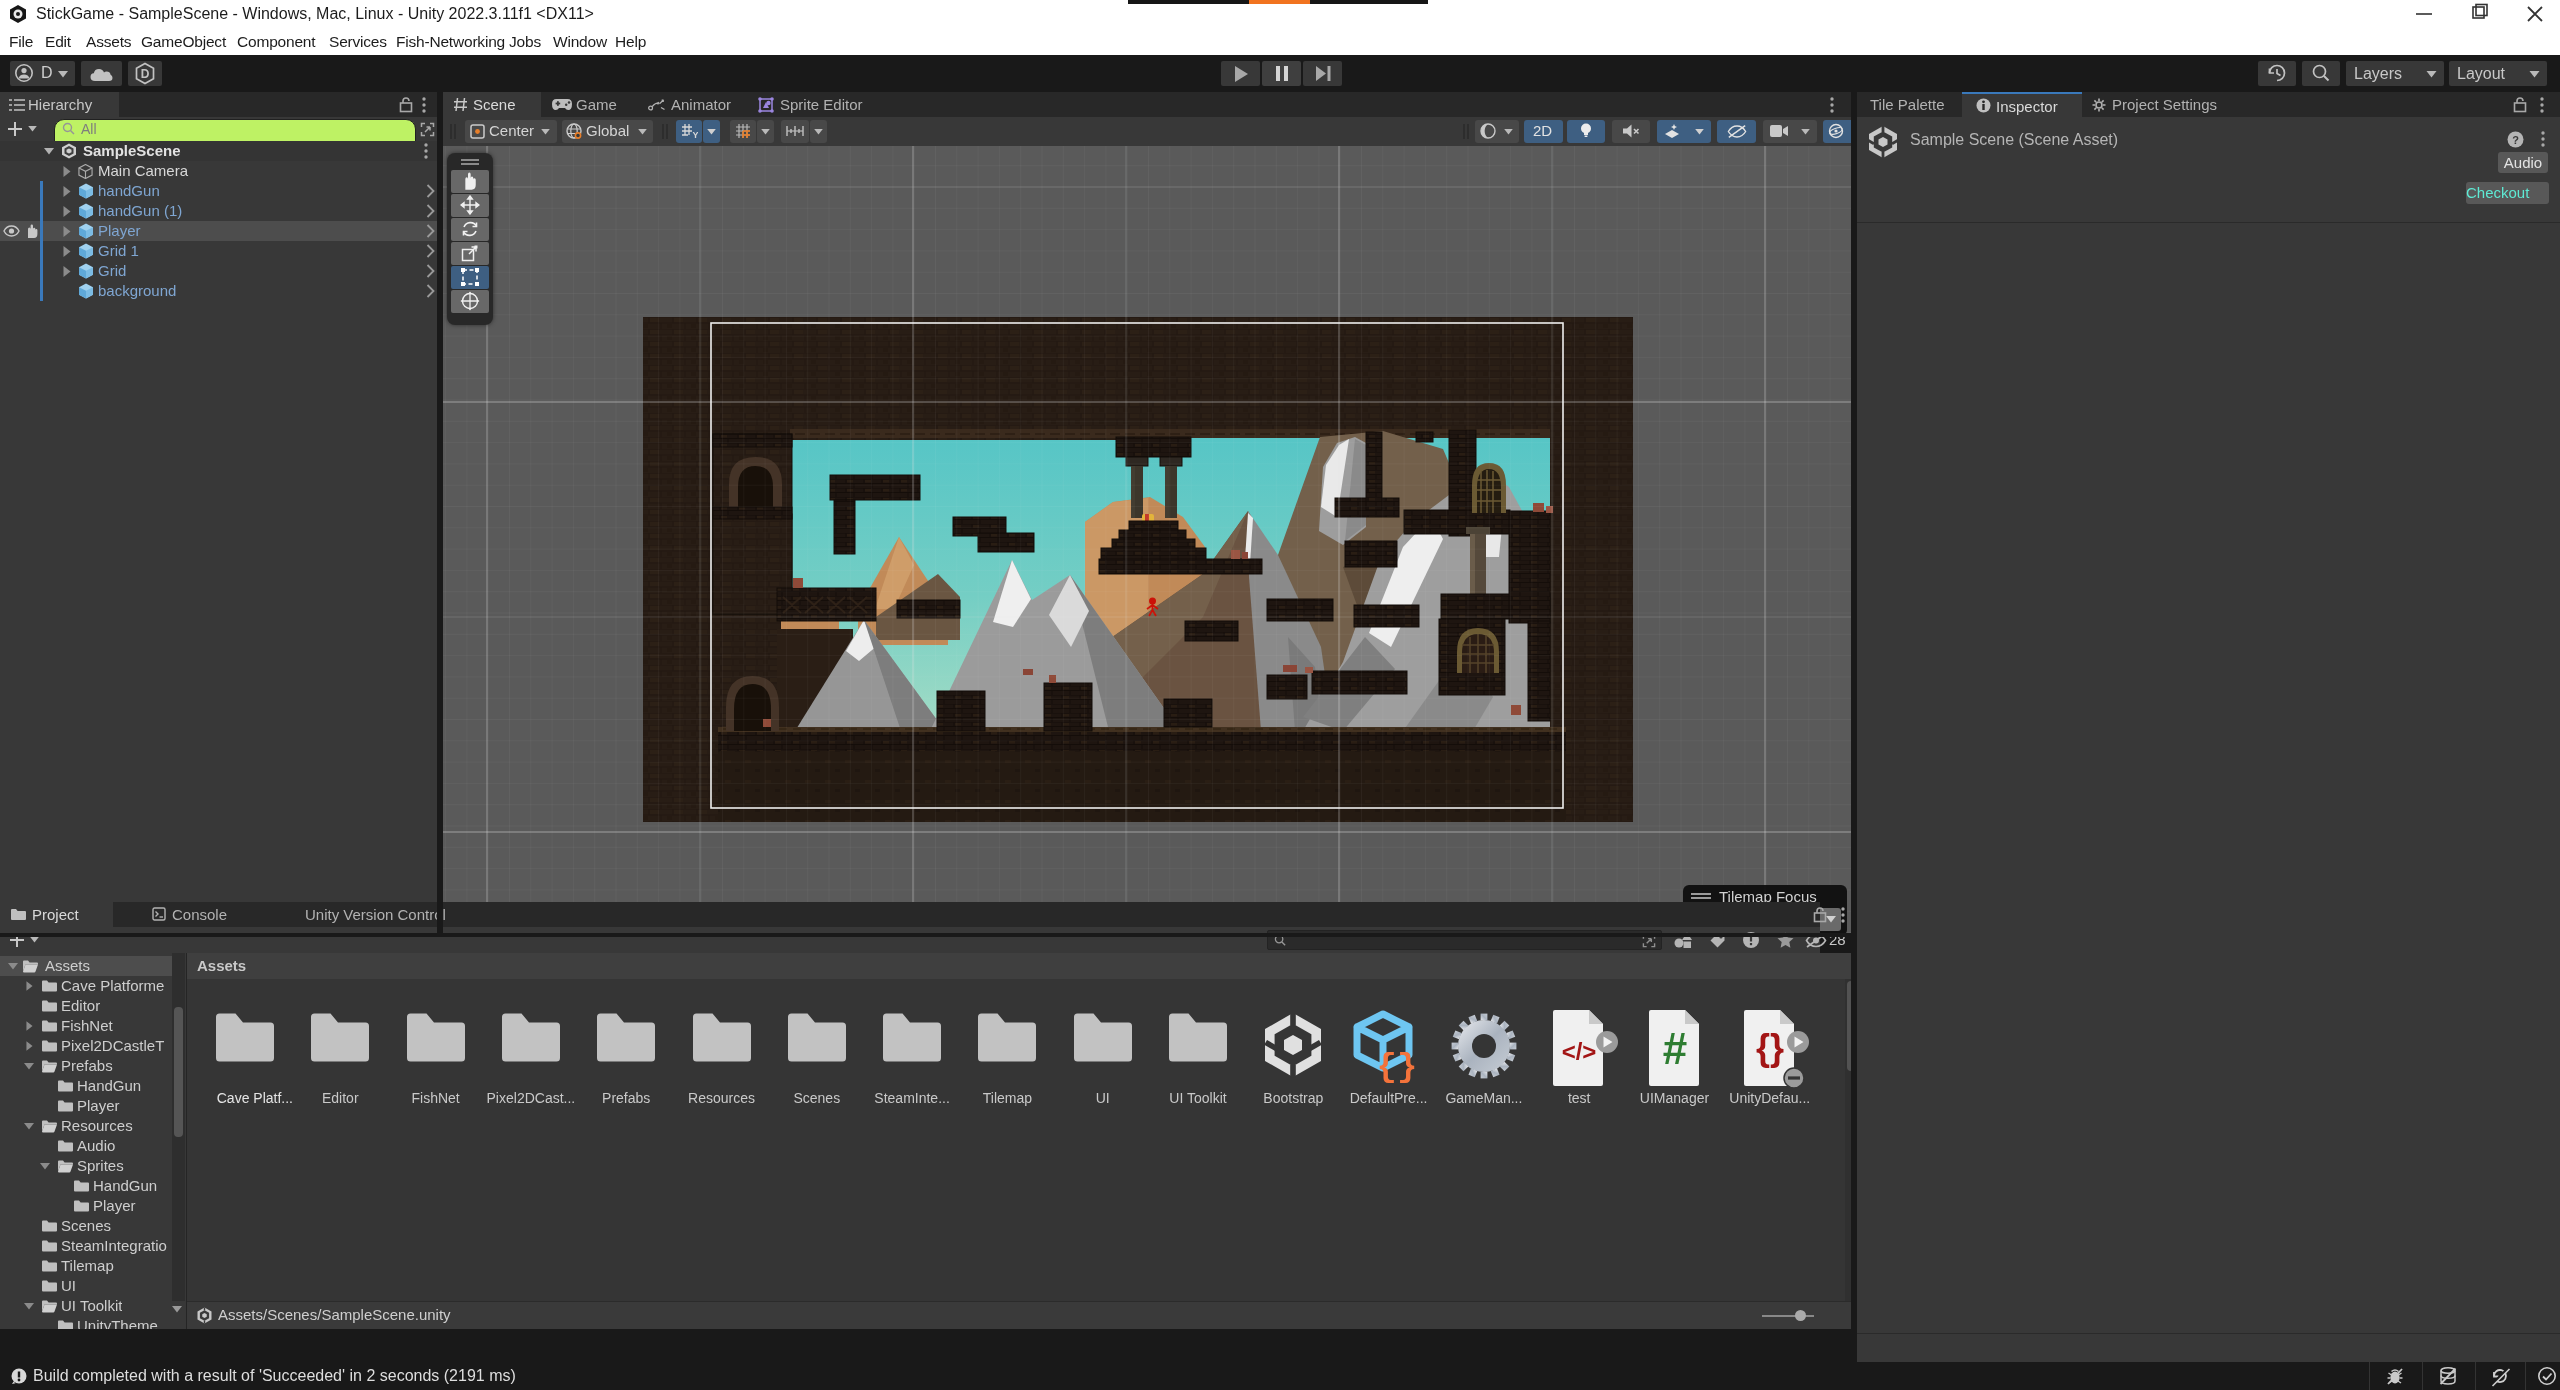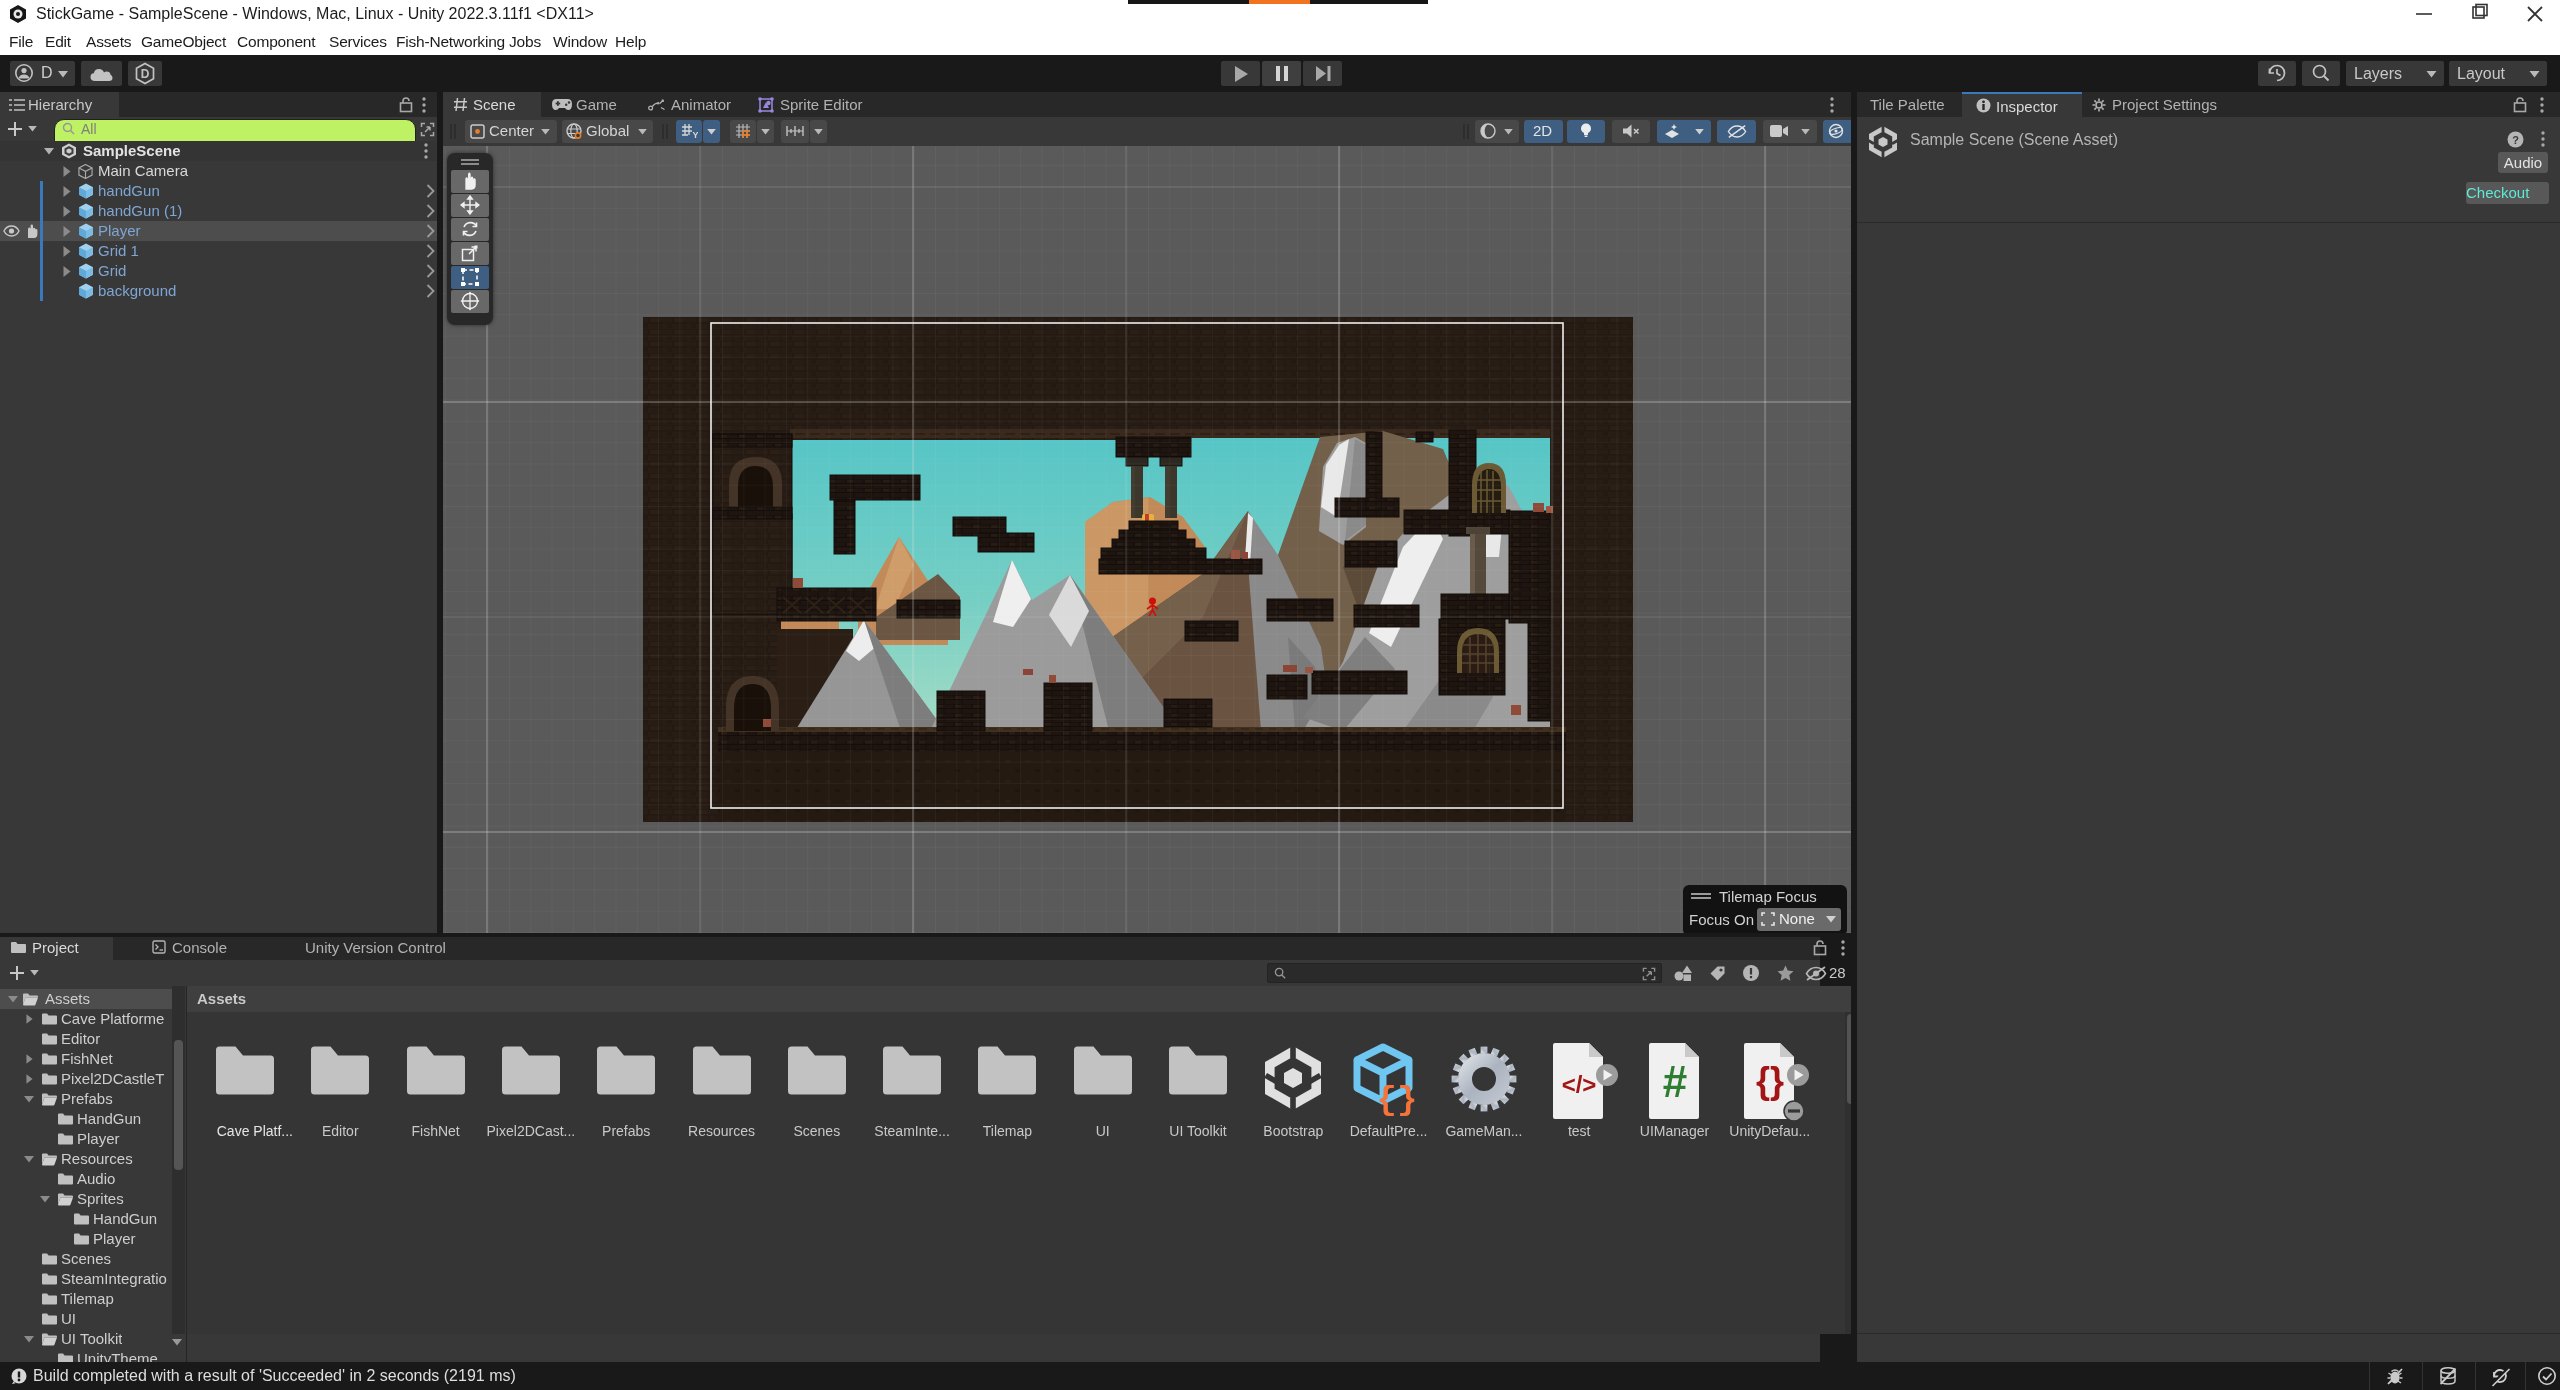--- a/index.html
+++ b/index.html
@@ -15,21 +15,21 @@
 #menubar span { position:absolute; top:5px; font-size:15.5px; letter-spacing:-0.2px; color:#1c1c1c; }
 #toolbar { position:absolute; left:0; top:55px; width:2560px; height:37px; background:#191919; }
 .tbtn { position:absolute; top:6px; height:25px; background:#383838; border-radius:2px; }
 
 .tabbar { position:absolute; left:0; top:0; width:100%; height:25px; background:#282828; }
 .tab { position:absolute; top:0; height:25px; background:#383838; }
 .tabtxt { font-size:15px; color:#c7c7c7; }
 #hier   { position:absolute; left:0;    top:92px; width:437px;  height:843px; background:#383838; }
 #scene  { position:absolute; left:443px; top:92px; width:1408px; height:843px; background:#383838; }
 #insp   { position:absolute; left:1857px; top:92px; width:703px; height:1270px; background:#383838; }
-#proj   { position:absolute; left:0; top:935px; width:1820px; height:427px; background:#383838; }
+#proj   { position:absolute; left:0; top:902px; width:1820px; height:427px; background:#383838; }
 .vdiv   { position:absolute; background:#191919; }
 #statusbar { position:absolute; left:0; top:1362px; width:2560px; height:28px; background:#191919; }
 .row { position:absolute; height:20px; line-height:20px; font-size:15px; color:#d2d2d2; white-space:nowrap; }
 .icon { position:absolute; }
 </style>
 </head>
 <body>
 <div id="titlebar">
   <svg class="icon" style="left:8px;top:4px" width="20" height="20" viewBox="0 0 20 20">
     <polygon points="10,1 18,5.5 18,14.5 10,19 2,14.5 2,5.5" fill="#161616"></polygon>
@@ -1157,20 +1157,33 @@
           <path d="M72.5 28.5 L81.5 34 L72.5 39.5 Z" fill="#f2f2f2"></path>
           <circle cx="72" cy="70" r="10" fill="#9b9b9b" stroke="#353535" stroke-width="1.5"></circle>
           <rect x="66" y="68.4" width="12" height="3.2" fill="#353535"></rect>
         </svg>
         <div style="position:absolute;left:0;top:82px;width:96px;text-align:center;font-size:14px;color:#c9c9c9;white-space:nowrap">UnityDefau...</div>
       </div>
     </div>
   <div style="position:absolute;left:1845px;top:77px;width:12px;height:322px;background:#303030"></div>
   <div style="position:absolute;left:1847px;top:79px;width:8px;height:90px;background:#525252;border-radius:4px"></div>
 
+  <div style="position:absolute;left:187px;top:399px;width:1670px;height:28px;background:#3a3a3a;border-top:1px solid #2b2b2b">
+    <svg width="17" height="17" viewBox="0 0 32 34" style="position:absolute;left:9px;top:5px">
+      <polygon points="16,1 30,9 30,25 16,33 2,25 2,9" fill="#c8c8c8"></polygon>
+      <polygon points="16,6.4 25.2,11.6 25.2,22.4 16,27.6 6.8,22.4 6.8,11.6" fill="#3a3a3a"></polygon>
+      <polygon points="16,12 20.5,14.5 20.5,19.5 16,22 11.5,19.5 11.5,14.5" fill="#c8c8c8"></polygon>
+      <rect x="14.6" y="1" width="2.8" height="6" fill="#3a3a3a"></rect>
+      <rect x="14.6" y="27" width="2.8" height="6" fill="#3a3a3a"></rect>
+    </svg>
+    <span style="position:absolute;left:31px;top:4px;font-size:15px;color:#cfcfcf">Assets/Scenes/SampleScene.unity</span>
+    <div style="position:absolute;left:1575px;top:13px;width:52px;height:2px;background:#888"></div>
+    <circle></circle>
+    <div style="position:absolute;left:1608px;top:8px;width:11px;height:11px;border-radius:50%;background:#aaa"></div>
+  </div>
 </div>
 
 <div class="vdiv" style="left:437px;top:92px;width:6px;height:843px"></div>
 <div class="vdiv" style="left:1851px;top:92px;width:6px;height:1270px"></div>
 <div class="vdiv" style="left:0;top:933px;width:1857px;height:4px"></div>
 <div id="statusbar">
   <svg class="icon" style="left:10px;top:5px" width="18" height="18" viewBox="0 0 18 18">
     <circle cx="9" cy="9" r="7.5" fill="#d8d8d8"></circle>
     <path d="M9 4.5 L9 10.5" stroke="#191919" stroke-width="2.4"></path>
     <circle cx="9" cy="13" r="1.4" fill="#191919"></circle>

